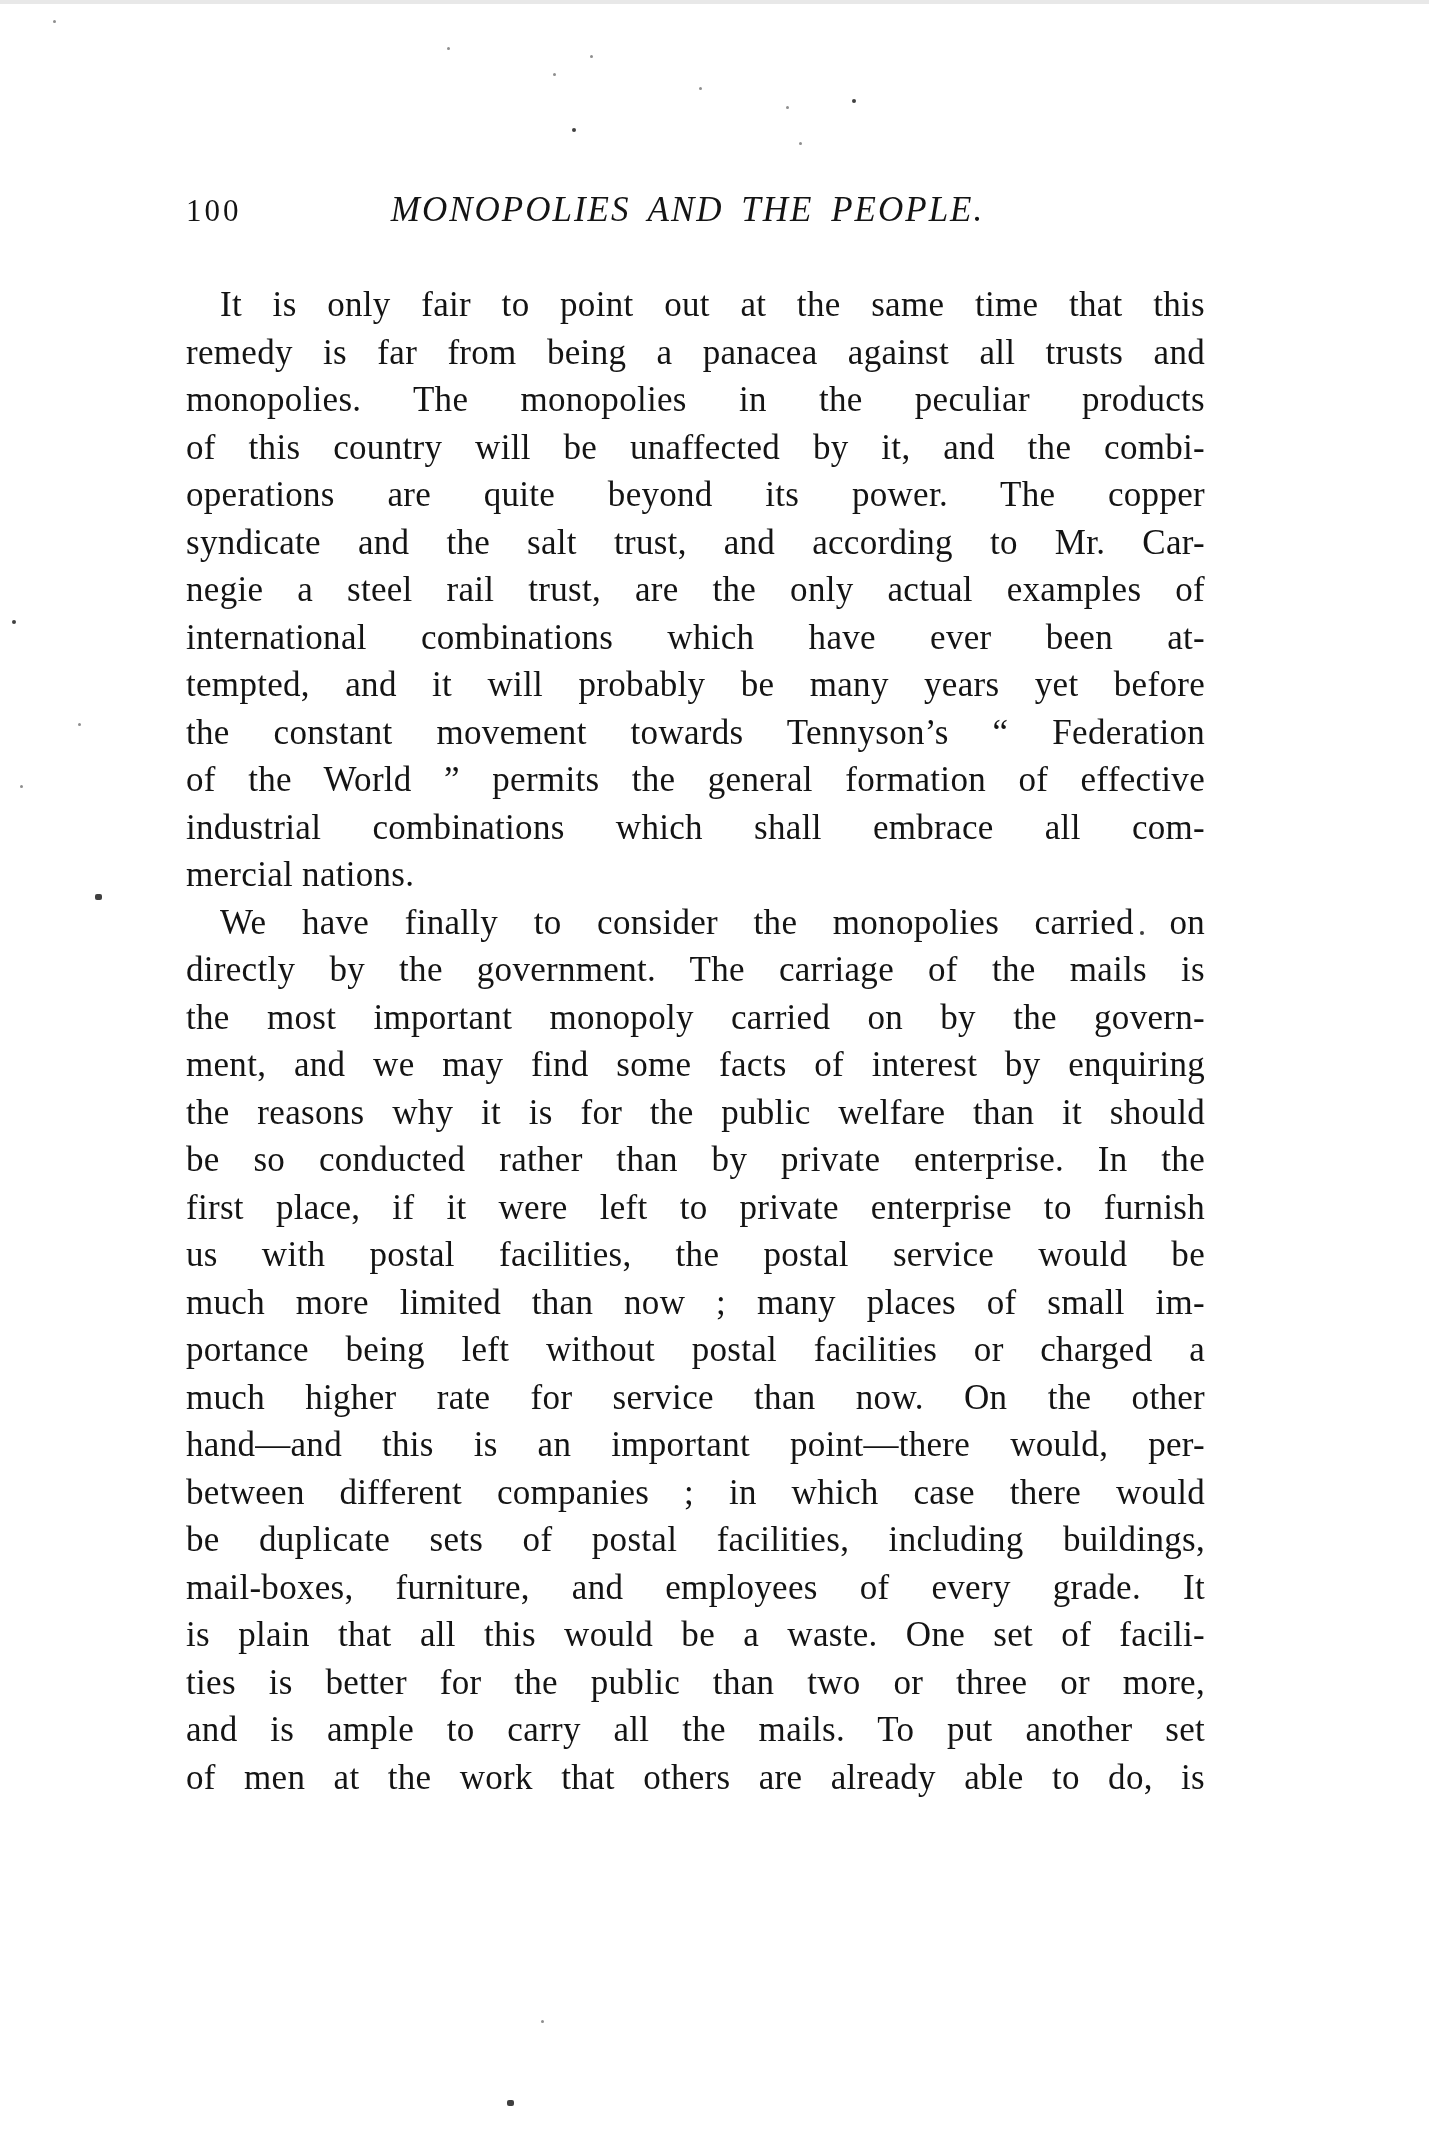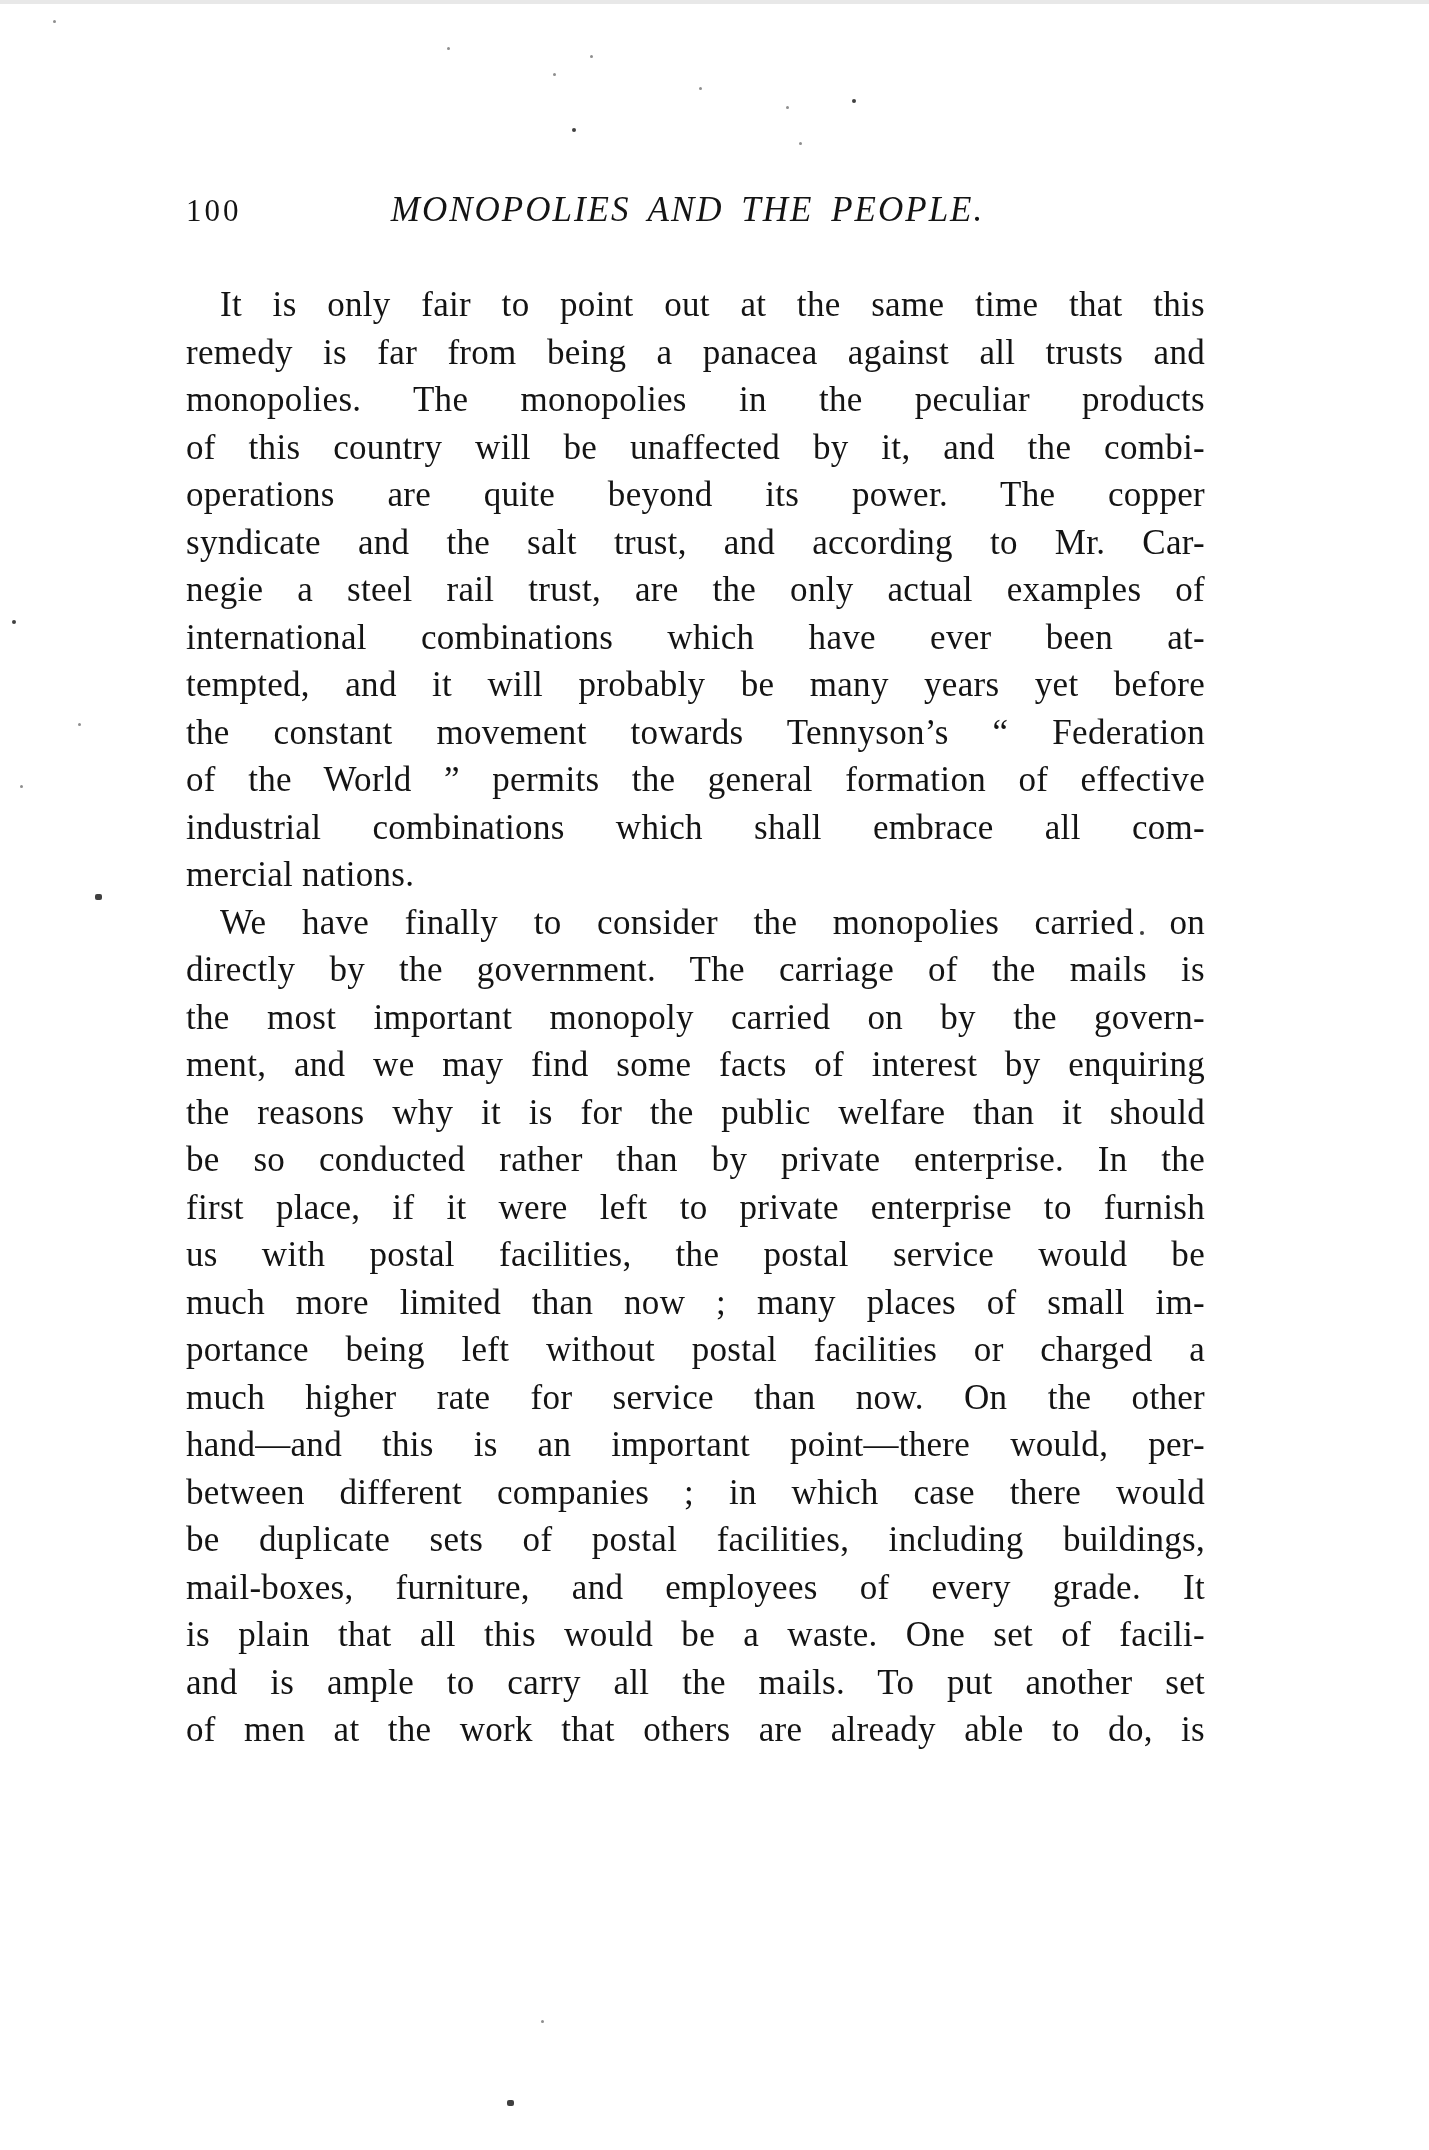--- a/index.html
+++ b/index.html
@@ -137,17 +137,18 @@
     <div class="line">first place, if it were left to private enterprise to furnish</div>
     <div class="line">us with postal facilities, the postal service would be</div>
     <div class="line">much more limited than now ; many places of small im-</div>
     <div class="line">portance being left without postal facilities or charged a</div>
     <div class="line">much higher rate for service than now. On the other</div>
     <div class="line">hand—and this is an important point—there would, per-</div>
     <div class="line">between different companies ; in which case there would</div>
     <div class="line">be duplicate sets of postal facilities, including buildings,</div>
     <div class="line">mail-boxes, furniture, and employees of every grade. It</div>
     <div class="line">is plain that all this would be a waste. One set of facili-</div>
+    <div class="line">ties is better for the public than two or three or more,</div>
     <div class="line">and is ample to carry all the mails. To put another set</div>
     <div class="line">of men at the work that others are already able to do, is</div>
   </div>
 
 </div>
 
 </body></html>

